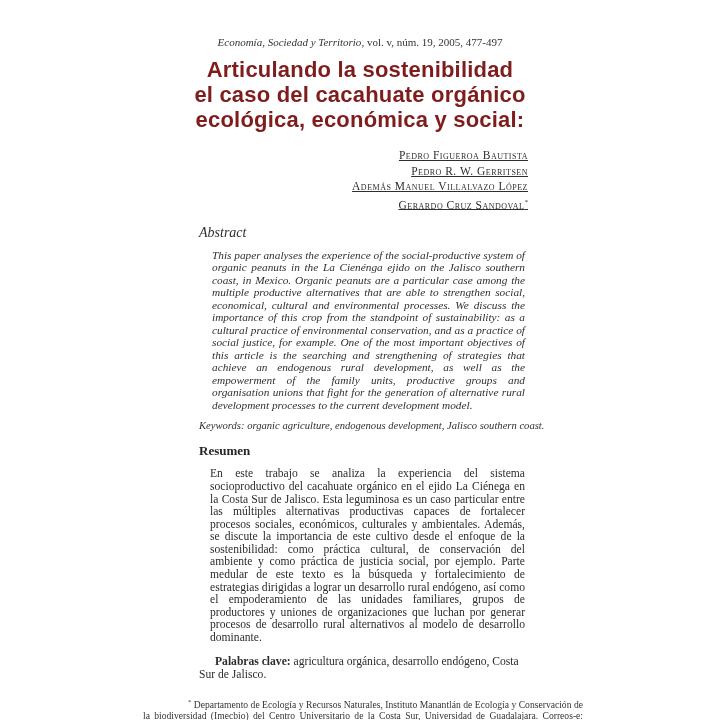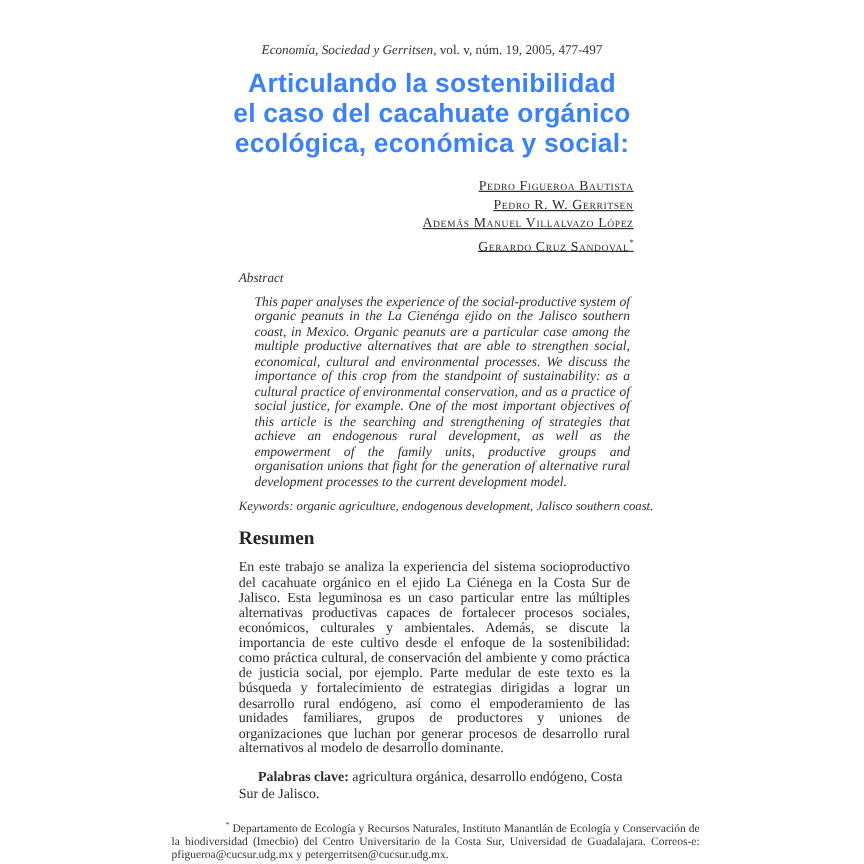--- a/index.html
+++ b/index.html
@@ -19,38 +19,38 @@
     color: #333333;
   }
   .journal-header .journal-name { font-style: italic; }
   .paper-title {
     margin: 9px auto 0 auto;
     text-align: center;
     font-family: "Liberation Sans", sans-serif;
     font-weight: bold;
     font-size: 22px;
     line-height: 25px;
-    color: #3b82f6;
+    color: #7f1d1d;
     letter-spacing: 0.2px;
   }
   .paper-title span { display: block; }
   .authors {
     margin: 16px 192px 0 0;
     text-align: right;
     font-variant: small-caps;
     letter-spacing: 0.5px;
     font-size: 11.5px;
     line-height: 15.5px;
     color: #2e2e2e;
     text-decoration: underline;
   }
   .authors sup { font-size: 7px; letter-spacing: 0; }
   .section { margin: 12px 195px 0 199px; } 
   .abstract-heading {
-    font-size: 11px;
+    font-size: 14px;
     font-style: italic;
     font-weight: normal;
     margin: 0;
     color: #2e2e2e;
   }
   .abstract-body {
     margin: 8px 0 0 13px;
     font-style: italic;
     font-size: 11.3px;
     line-height: 12.5px;
@@ -58,27 +58,27 @@
     color: #303030;
   }
   .keywords-line {
     margin-top: 9px;
     font-style: italic;
     font-size: 10.6px;
     white-space: nowrap;
     color: #303030;
   }
   .resumen-heading {
-    font-size: 16px;
+    font-size: 13px;
     font-weight: bold;
     margin: 2px 0 0 0;
     color: #262626;
   }
   .resumen-body {
-    margin: 9px 0 0 0;
+    margin: 9px 0 0 11px;
     font-size: 11.6px;
     line-height: 12.6px;
     text-align: justify;
     color: #2c2c2c;
   }
   .palabras-line {
     margin-top: 10px;
     font-size: 11.6px;
     line-height: 13.5px;
     color: #2c2c2c;
@@ -93,21 +93,21 @@
     color: #333333;
   }
   .footnote sup { font-size: 6.5px; }
 </style>
 </head>
 <body>
 
 <div class="page">
 
   <div class="journal-header">
-    <span class="journal-name">Economía, Sociedad y Gerritsen</span><span>, vol. v, núm. 19, 2005, 477-497</span>
+    <span class="journal-name">Economía, Sociedad y Territorio</span><span>, vol. v, núm. 19, 2005, 477-497</span>
   </div>
 
   <h1 class="paper-title">
     <span>Articulando la sostenibilidad</span>
     <span>el caso del cacahuate orgánico</span>
     <span>ecológica, económica y social:</span>
   </h1>
 
   <div class="authors">
     <div>Pedro Figueroa Bautista</div>

